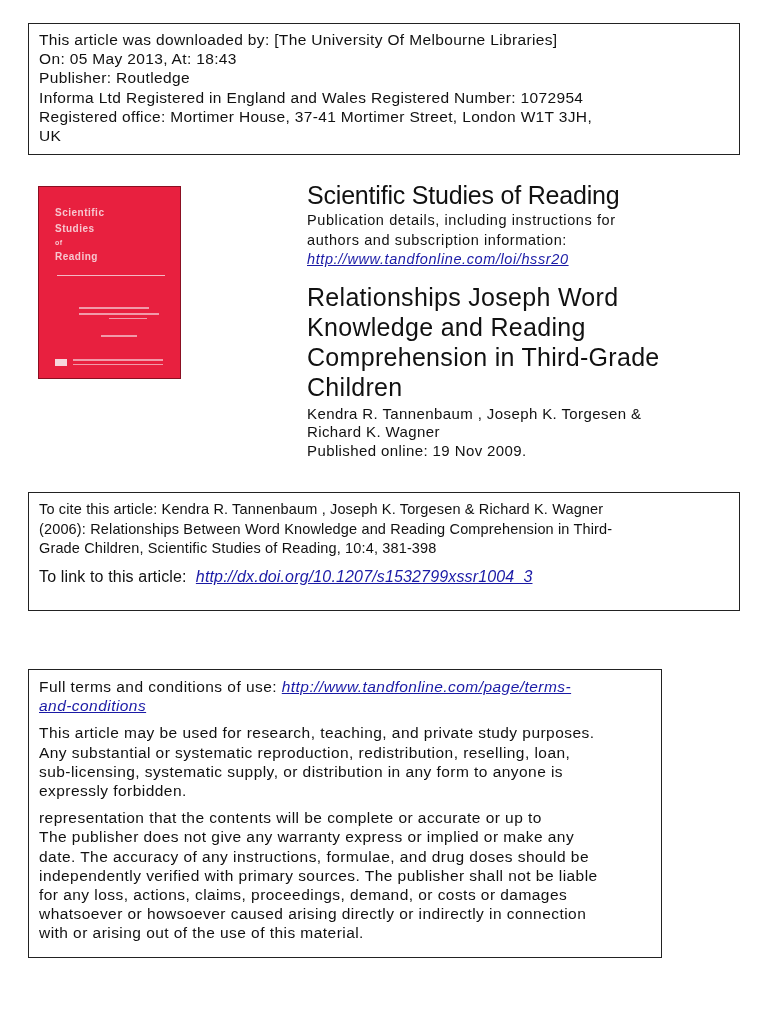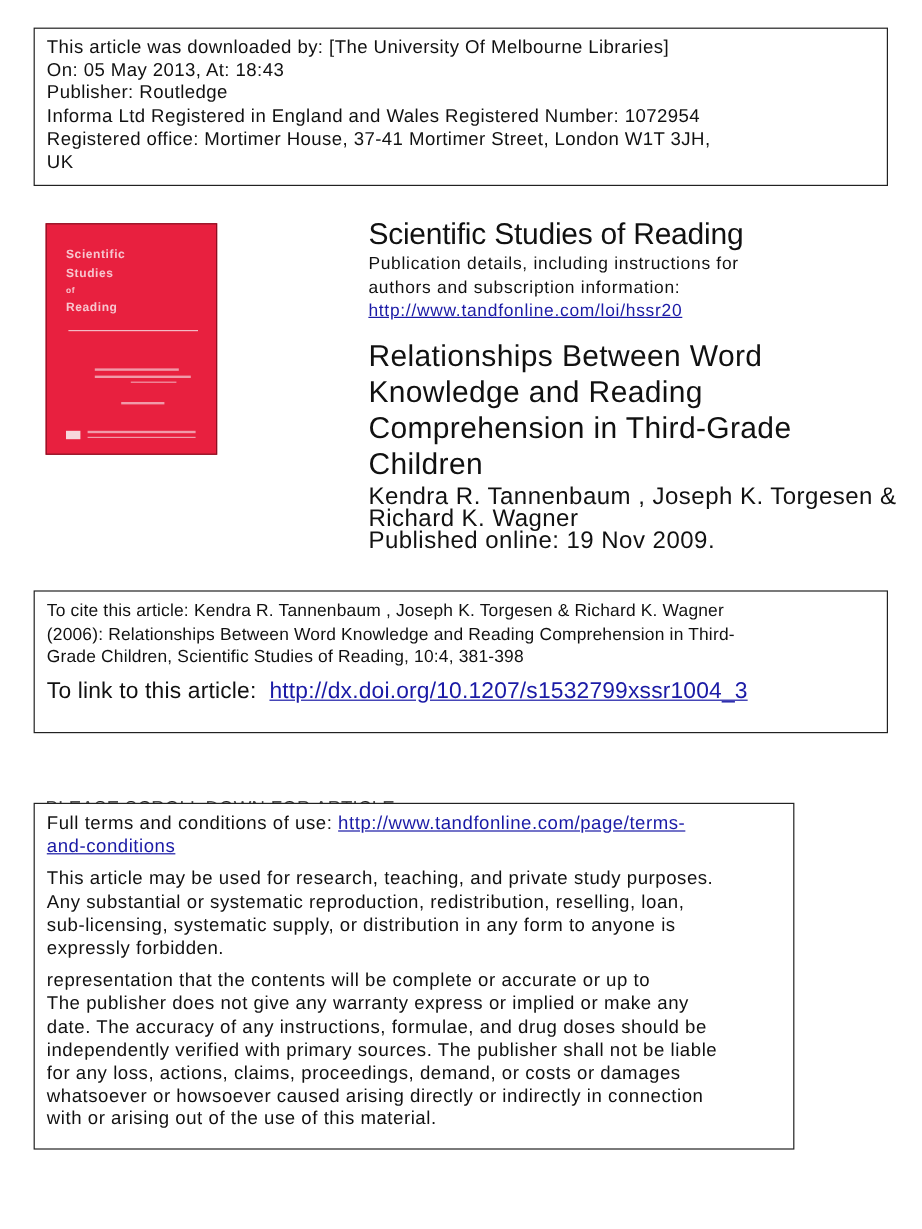--- a/index.html
+++ b/index.html
@@ -5,38 +5,38 @@
   html, body { margin: 0; padding: 0; background: #ffffff; }
   body {
     width: 768px; height: 1024px; position: relative; overflow: hidden;
     font-family: "Liberation Sans", sans-serif; color: #111111;
   }
   .box {
     position: absolute; border: 1.5px solid #222222; box-sizing: border-box;
     background: #ffffff;
   }
   .line { display: block; white-space: nowrap; }
-  a.link { color: #1a1aa6; text-decoration: underline; }
+  a.link { color: #1a1aa6; text-decoration: underline; font-style: italic; }
 
   #download-box { left: 28px; top: 23px; width: 712px; height: 132px; padding: 6px 10px 0 10px; font-size: 15.5px; line-height: 19.2px; letter-spacing: 0.35px; }
 
   #cover { position: absolute; left: 38px; top: 186px; width: 143px; height: 193px; background: #e8203f; border: 1px solid #8a0f22; box-sizing: border-box; }
   #cover .ct { position: absolute; left: 16px; font-family: Liberation Sans, sans-serif; font-weight: bold; color: #f7c6cf; font-size: 10px; letter-spacing: 0.5px; }
   #cover .rule { position: absolute; left: 18px; top: 88px; width: 108px; height: 1px; background: #f3b9c4; }
   #cover .fine { position: absolute; left: 40px; height: 2px; background: #f3b9c4; opacity: 0.8; }
   #cover .logo { position: absolute; left: 16px; top: 172px; width: 12px; height: 7px; background: #f7d6dc; }
 
   #journal-info { position: absolute; left: 307px; top: 180px; width: 430px; }
   #journal-title { font-size: 25px; line-height: 31px; letter-spacing: -0.2px; }
   #journal-desc { font-size: 14.5px; line-height: 19.5px; letter-spacing: 0.6px; }
   #article-title { font-size: 25px; line-height: 30px; margin-top: 12px; letter-spacing: 0.3px; }
-  #authors { font-size: 20px; line-height: 18.5px; letter-spacing: 0.4px; margin-top: 3px; }
+  #authors { font-size: 15px; line-height: 18.5px; letter-spacing: 0.4px; margin-top: 3px; }
 
   #cite-box { left: 28px; top: 492px; width: 712px; height: 119px; padding: 7px 10px 0 10px; font-size: 14.5px; line-height: 19.5px; letter-spacing: 0.15px; }
-  #link-row { margin-top: 8px; font-size: 19px; }
+  #link-row { margin-top: 8px; font-size: 16px; }
 
   #scroll-notice { position: absolute; left: 38px; top: 665px; font-size: 15.5px; letter-spacing: 0.2px; }
 
   #terms-box { left: 28px; top: 669px; width: 634px; height: 289px; padding: 7px 10px 0 10px; font-size: 15.5px; line-height: 19.2px; letter-spacing: 0.45px; }
   #terms-box p { margin: 0 0 8px 0; }
 </style>
 </head>
 <body>
 
 <div id="download-box" class="box">
@@ -64,21 +64,21 @@
 </div>
 
 <div id="journal-info">
   <div id="journal-title">Scientific Studies of Reading</div>
   <div id="journal-desc">
     <span class="line">Publication details, including instructions for</span>
     <span class="line">authors and subscription information:</span>
     <a class="link line" href="#">http://www.tandfonline.com/loi/hssr20</a>
   </div>
   <div id="article-title">
-    <span class="line">Relationships Between Word</span>
+    <span class="line">Relationships Joseph Word</span>
     <span class="line">Knowledge and Reading</span>
     <span class="line">Comprehension in Third-Grade</span>
     <span class="line">Children</span>
   </div>
   <div id="authors">
     <span class="line">Kendra R. Tannenbaum , Joseph K. Torgesen &amp;</span>
     <span class="line">Richard K. Wagner</span>
     <span class="line">Published online: 19 Nov 2009.</span>
   </div>
 </div>

